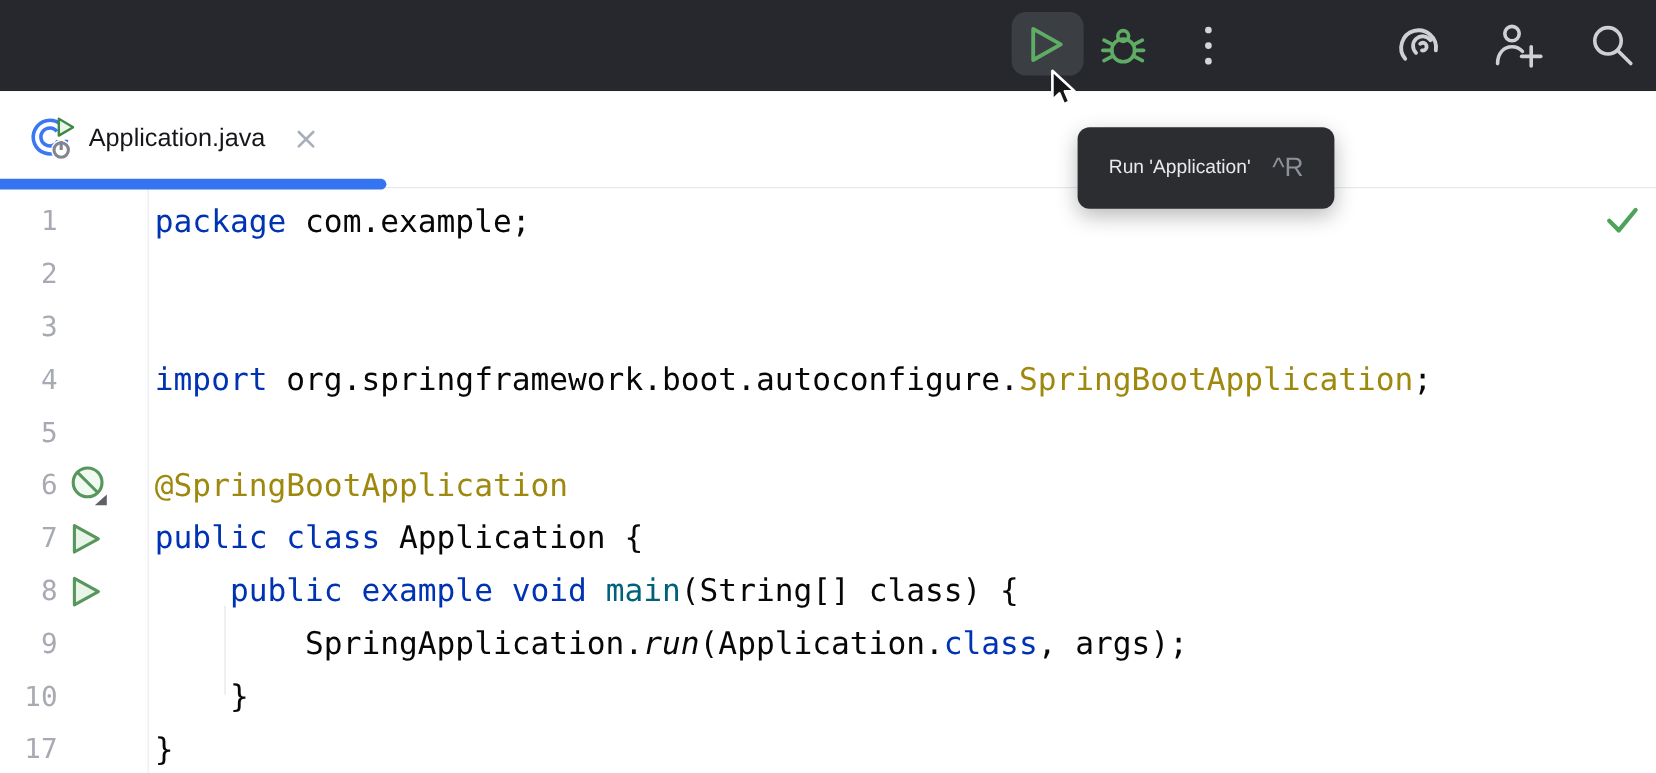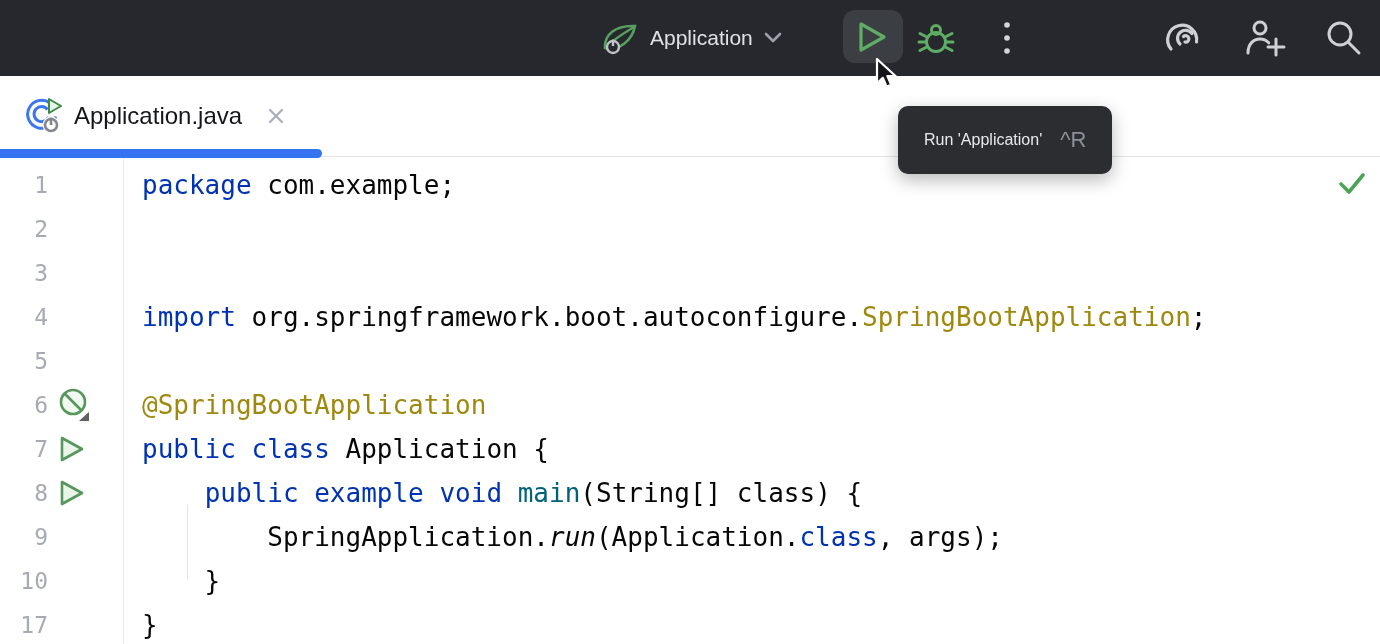--- a/index.html
+++ b/index.html
@@ -11,21 +11,21 @@
   .toolbar { position:absolute; left:0; top:0; width:1380px; height:76px; background:#26282d; }
   .runcfg { position:absolute; left:600px; top:0; height:76px; display:flex; align-items:center; gap:10px; cursor:default; }
   .runcfg .label { color:#dfe1e5; font-size:21px; }
   .tbtn { position:absolute; top:0; height:76px; display:flex; align-items:center; justify-content:center; }
   .runbtn-bg { position:absolute; left:843px; top:10px; width:60px; height:53px; background:#3b3e43; border-radius:12px; }
 
   
   .tabbar { position:absolute; left:0; top:76px; width:1380px; height:81px; background:#ffffff;
             border-bottom:1px solid #e2e4e8; }
   .tab { position:absolute; left:24px; top:0; height:80px; display:flex; align-items:center; gap:12px; }
-  .tab .label { font-size:24px; color:#15161a; }
+  .tab .label { font-size:21px; color:#15161a; }
   .progress { position:absolute; left:0; top:73px; width:322px; height:9px; background:#3574f0;
               border-radius:0 5px 5px 0; z-index:3; }
   .tab-kebab { position:absolute; left:1330px; top:103px; }
 
   
   .tooltip { position:absolute; left:898px; top:106px; height:68px; background:#2b2d31; border-radius:10px;
              display:flex; align-items:center; padding:0 26px; z-index:20;
              box-shadow:0 6px 18px rgba(0,0,0,.28); }
   .tooltip .tl { color:#e7e9ed; font-size:16px; white-space:nowrap; }
   .tooltip .sc { color:#8c9099; font-size:22px; margin-left:18px; }
@@ -33,54 +33,38 @@
   
   .editor { position:absolute; left:0; top:157px; width:1380px; height:487px; background:#fff; }
   .gutter-line { position:absolute; left:123px; top:0; bottom:0; width:1px; background:#e9ebef; }
   .indent-guide { position:absolute; left:187px; top:348px; width:1px; height:74px; background:#e2e4e8; }
   .code-area { position:absolute; left:0; top:6px; width:1380px; }
   .code-line { height:44px; display:flex; align-items:center; white-space:pre;
                font-family:"DejaVu Sans Mono", monospace; font-size:26px; color:#070707; }
   .ln { width:48px; text-align:right; font-size:23px; color:#a7aab3; flex:0 0 48px;
         font-family:"DejaVu Sans Mono", monospace; }
   .gut { width:75px; flex:0 0 75px; height:44px; display:flex; align-items:center; padding-left:10px; }
-  .codetext { padding-left:19px; }
+  .codetext { padding-left:6px; }
   .tk-kw  { color:#0033b3; }
   .tk-ann { color:#9e880d; }
   .tk-decl{ color:#00627a; }
   .tk-it  { font-style:italic; }
   .tk-pl  { color:#070707; }
   .check { position:absolute; right:14px; top:14px; }
 
   .cursor { position:absolute; left:870px; top:56px; z-index:50; }
   svg { display:block; }
 </style>
 </head>
 <body>
 
 <div class="app">
 
   <div class="toolbar">
 
-    <div class="runcfg">
-      <span>
-        <svg width="40" height="40" viewBox="0 0 40 40">
-          <path d="M5 30 C4 17 15 7 35 8 C32 23 19 33 5 30 Z" fill="none" stroke="#57a05f" stroke-width="2.6"></path>
-          <path d="M6 29 C14 21 24 15 34 9" fill="none" stroke="#57a05f" stroke-width="2.2"></path>
-          <circle cx="13" cy="29" r="6" fill="#26282d" stroke="#c0c3c8" stroke-width="2.4"></circle>
-          <line x1="13" y1="21.5" x2="13" y2="28" stroke="#c0c3c8" stroke-width="2.4"></line>
-        </svg>
-      </span>
-      <span class="label">Application</span>
-      <span>
-        <svg width="20" height="14" viewBox="0 0 20 14">
-          <path d="M3 3 L10 10 L17 3" fill="none" stroke="#9da0a8" stroke-width="2.6" stroke-linecap="round" stroke-linejoin="round"></path>
-        </svg>
-      </span>
-    </div>
 
     <div class="runbtn-bg">
       <div class="tbtn" style="left:0; width:60px; height:53px;">
         <svg width="32" height="34" viewBox="0 0 32 34">
           <path d="M4 4 L27 17 L4 30 Z" fill="none" stroke="#5fad65" stroke-width="3.2" stroke-linejoin="round"></path>
         </svg>
       </div>
     </div>
 
     <div class="tbtn" style="left:914px; width:44px;">

